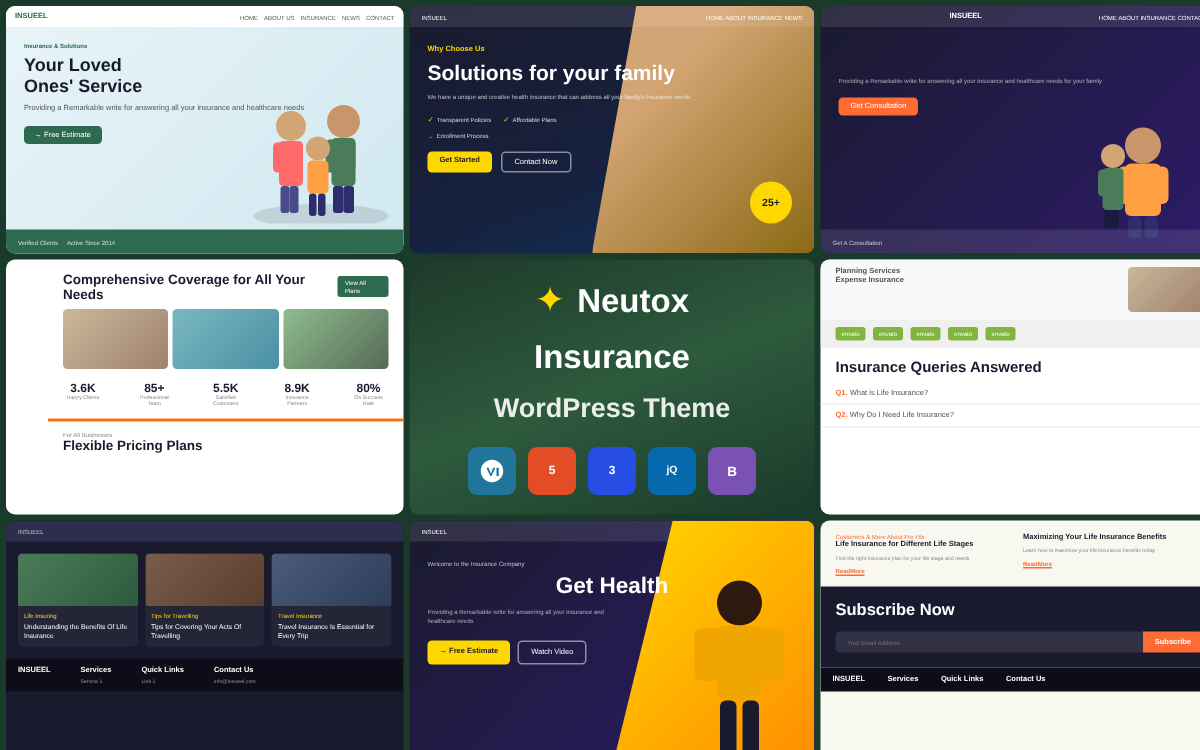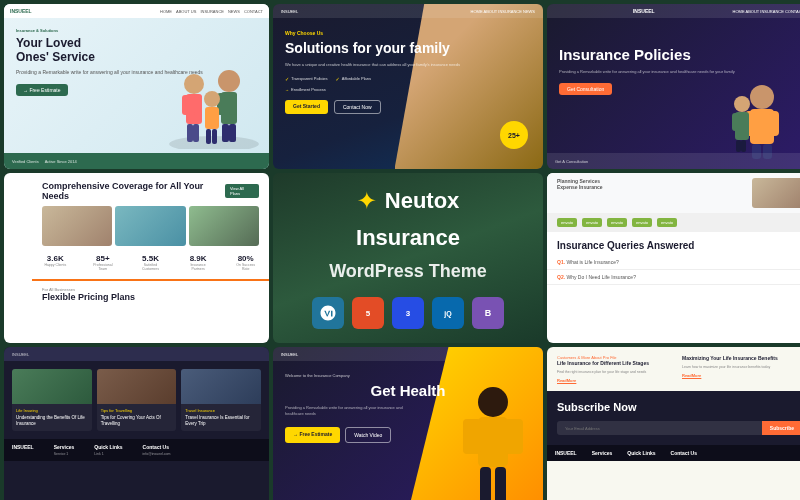--- a/index.html
+++ b/index.html
@@ -772,21 +772,20 @@
   </div>
 
   <div class="cell cell-3">
     <div class="nav">
       <span style="font-size:5px; color:white; font-weight:bold;">INSUEEL</span>
       <span>HOME ABOUT INSURANCE CONTACT</span>
     </div>
     <div class="content">
       <div class="main-title">
         <br>
-        <span>Insurance Policies</span>
       </div>
       <div class="desc">Providing a Remarkable write for answering all your insurance and healthcare needs for your family</div>
       <div class="btn">Get Consultation</div>
     </div>
     <div class="family-img">
       <svg viewBox="0 0 90 90" xmlns="http://www.w3.org/2000/svg" width="90" height="90">
         <circle cx="45" cy="28" r="12" fill="#c9956b"></circle>
         <rect x="33" y="40" width="24" height="35" rx="4" fill="#ff9f43"></rect>
         <rect x="28" y="42" width="10" height="25" rx="4" fill="#ff9f43"></rect>
         <rect x="52" y="42" width="10" height="25" rx="4" fill="#ff9f43"></rect>

